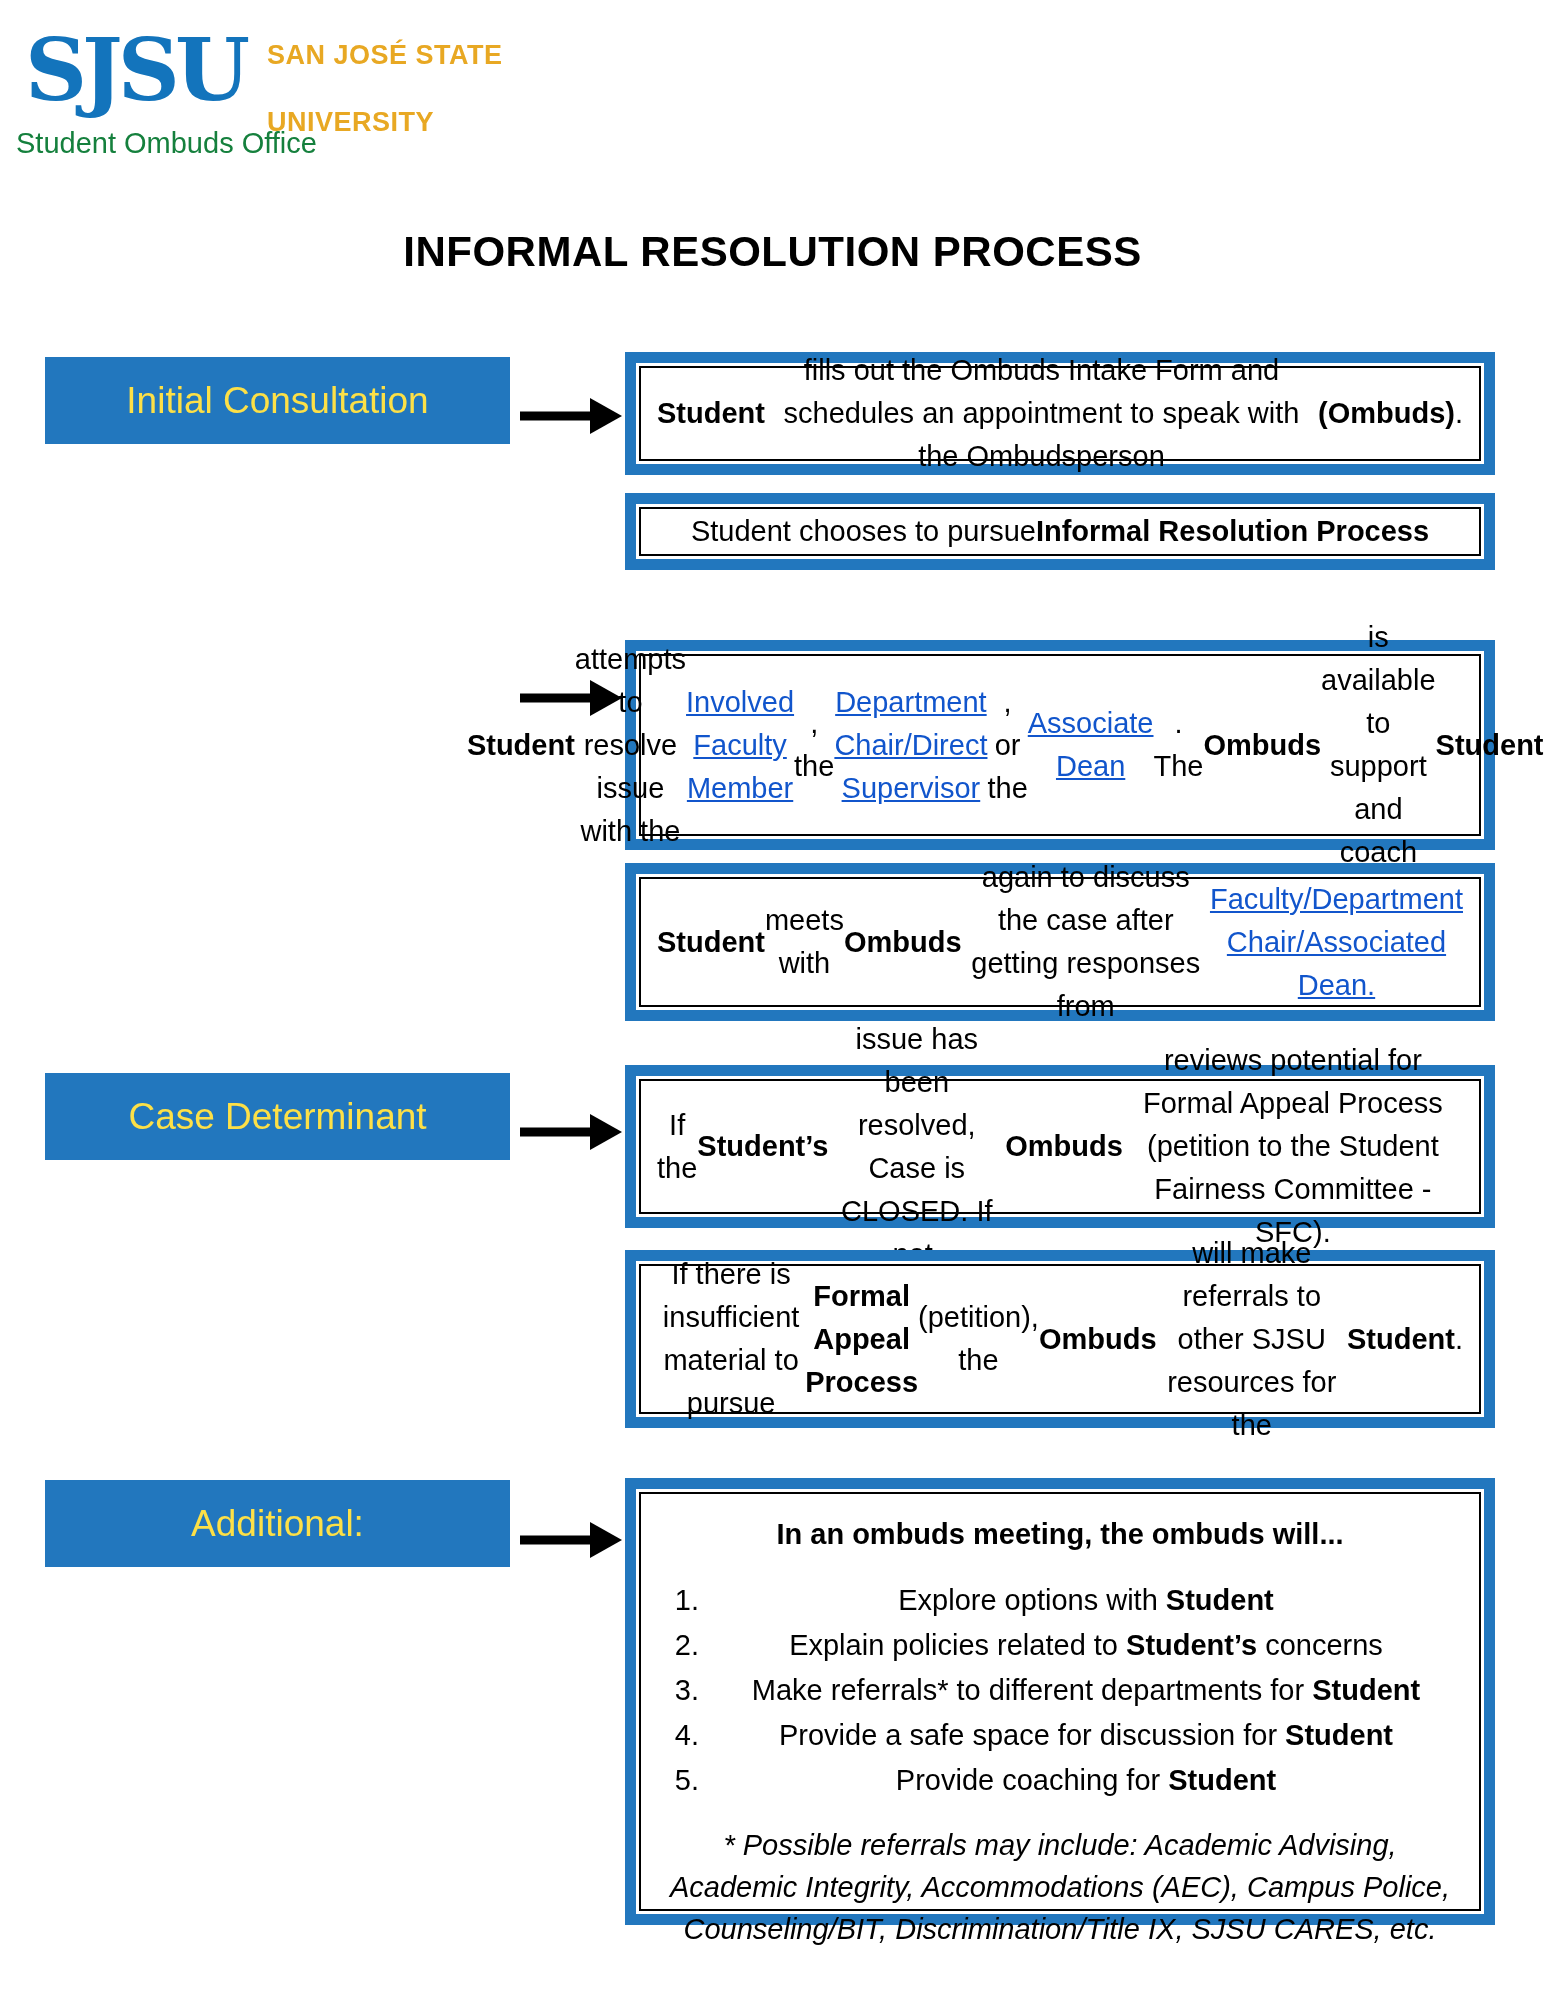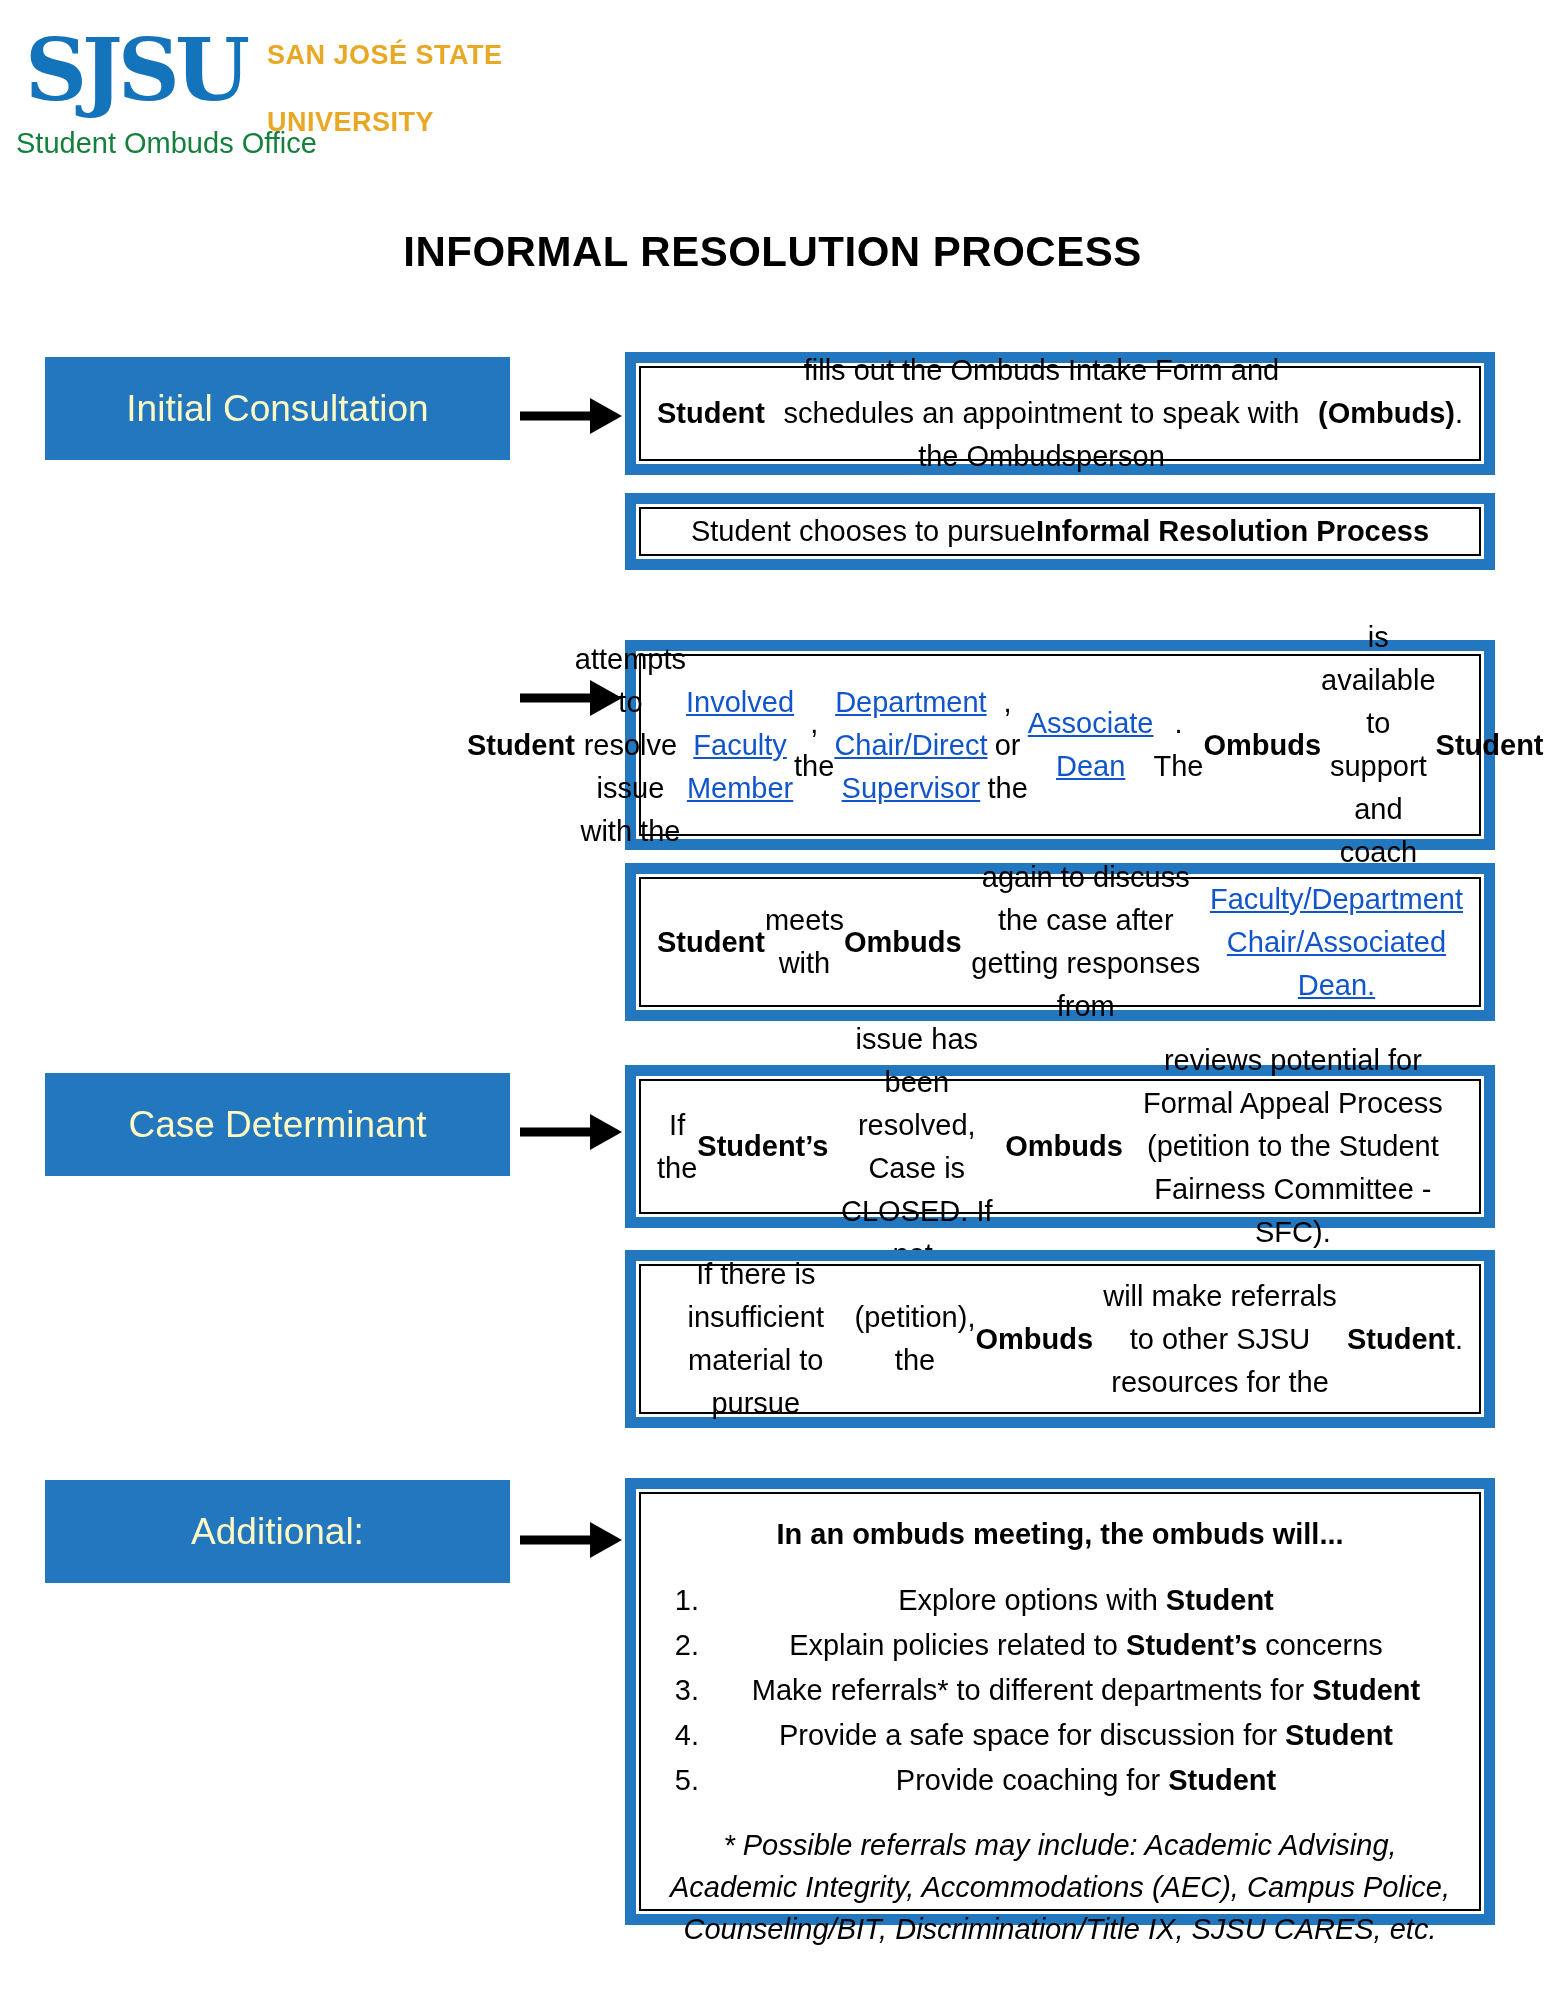--- a/index.html
+++ b/index.html
@@ -30,22 +30,22 @@
     position:absolute;left:16px;top:126px;
     font-size:29px;line-height:34px;color:#15803d;
   }
   .title{
     position:absolute;left:0;top:228px;width:1545px;
     margin:0;text-align:center;
     font-size:42px;font-weight:bold;letter-spacing:0.5px;
   }
   
   .bluebox{
-    position:absolute;left:45px;width:465px;height:103px;
-    background:#2277BE;color:#fef9c3;
+    position:absolute;left:45px;width:465px;height:87px;
+    background:#2277BE;color:#fde047;
     display:flex;align-items:center;justify-content:center;
     font-size:37px;
   }
   .arrow{position:absolute;left:520px;}
   .wbox{
     position:absolute;left:625px;width:870px;
     box-sizing:border-box;
     border:11px solid #2277BE;
     padding:3px;
     background:#ffffff;
@@ -148,20 +148,21 @@
         <span>If the </span>
         <span class="b">Student’s</span>
         <span> issue has been resolved, Case is CLOSED. If not, </span>
         <span class="b">Ombuds</span>
         <span> reviews potential for Formal Appeal Process (petition to the Student Fairness Committee - SFC).</span>
       </div>
   </div>
   <div class="wbox" style="top:1250px;height:178px;">
     <div class="wbox-inner center">
         <span>If there is insufficient material to pursue </span>
+        <span class="b">Formal Appeal Process</span>
         <span> (petition), the </span>
         <span class="b">Ombuds</span>
         <span> will make referrals to other SJSU resources for the </span>
         <span class="b">Student</span>
         <span>.</span>
       </div>
   </div>
 
   <div class="bluebox" style="top:1480px;">
     <span>Additional:</span>

